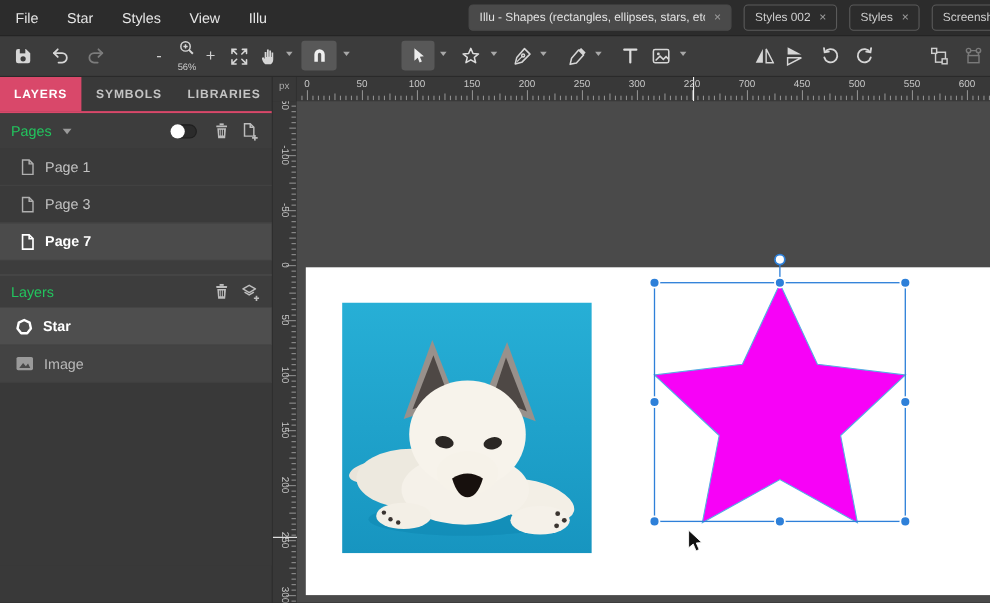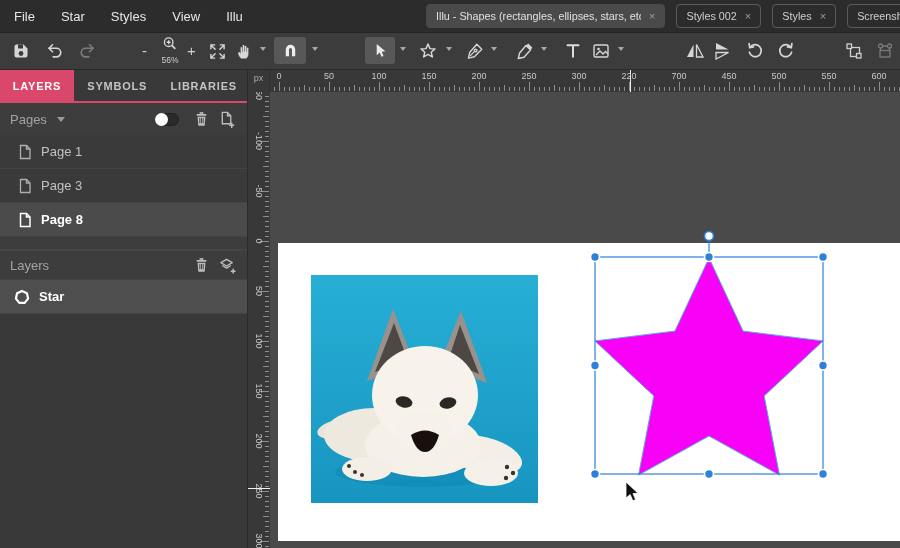--- a/index.html
+++ b/index.html
@@ -36,21 +36,21 @@
   
   #leftpanel { position:absolute; left:0; top:70px; width:248px; height:478px;
     background:#393939; border-right:1px solid #2B2B2B; }
   #ptabs { display:flex; height:33px; border-bottom:2px solid #D9486A; }
   .ptab { display:flex; align-items:center; justify-content:center; flex:1;
     color:#C4C4C4; font-size:11px; font-weight:700; letter-spacing:.8px; }
   .ptab.active { background:#D9486A; color:#FFFFFF; flex:0 0 74px; }
   #pageshdr, #layershdr { display:flex; align-items:center; padding:0 10px; gap:6px; background:#3D3D3D; }
   #pageshdr { height:32px; }
   #layershdr { height:30px; border-top:1px solid #454545; border-bottom:1px solid #454545; }
-  .hdr-label { color:#a3a3a3; font-size:13px; }
+  .hdr-label { color:#22c55e; font-size:13px; }
   .hdr-caret { width:0; height:0; border-left:4px solid transparent; border-right:4px solid transparent;
     border-top:5px solid #9B9B9B; margin-left:4px; }
   .spacer { flex:1; }
   .toggle { position:relative; width:24px; height:13px; background:#2B2B2B;
     border-radius:7px; border:1px solid #1F1F1F; margin-right:6px; }
   .toggle .knob { position:absolute; left:-1px; top:-1px; width:13px; height:13px;
     background:#FFFFFF; border-radius:50%; }
   .hicon { display:flex; align-items:center; justify-content:center; width:20px; height:20px; }
   .row { display:flex; align-items:center; height:34px; padding-left:18px; gap:9px;
     border-bottom:1px solid #444444; color:#C2C2C2; font-size:13px; background:#3A3A3A; }
@@ -333,21 +333,21 @@
           </svg>
         <span>Page 3</span>
       </div>
       <div class="row selected">
         <svg width="14" height="16" viewBox="0 0 14 16">
             <g fill="none" stroke="#FFFFFF" stroke-width="1.5">
               <path d="M2.5 1.5h6L12 5v9.5H2.5z"></path>
               <path d="M8.5 1.5V5H12"></path>
             </g>
           </svg>
-        <span>Page 8</span>
+        <span>Page 7</span>
       </div>
     </div>
 
     <div class="panelgap"></div>
 
     <div id="layershdr">
       <span class="hdr-label">Layers</span>
       <span class="spacer"></span>
       <span class="hicon">
         <svg width="15" height="16" viewBox="0 0 16 17">
@@ -367,20 +367,27 @@
           </svg>
       </span>
     </div>
 
     <div id="layerlist">
       <div class="row selected">
         <svg width="16" height="16" viewBox="0 0 16 16">
             <polygon points="8,1.9 12.9,4.3 14.1,9.6 10.7,13.9 5.3,13.9 1.9,9.6 3.1,4.3" fill="none" stroke="#FFFFFF" stroke-width="2.2" stroke-linejoin="round"></polygon>
           </svg>
         <span>Star</span>
+      </div>
+      <div class="row">
+        <svg width="17" height="15" viewBox="0 0 17 15">
+            <rect x="1" y="1.5" width="15" height="12" rx="1.5" fill="#9A9A9A"></rect>
+            <path d="M3.5 11.5l3.5-4.5 2.5 3 2-2.5 2 4z" fill="#4A4A4A"></path>
+          </svg>
+        <span>Image</span>
       </div>
     </div>
 
     <div class="panel-fill"></div>
   </aside>
 
   <div id="rulercorner">
     <span>px</span>
   </div>
   <div id="hruler">

